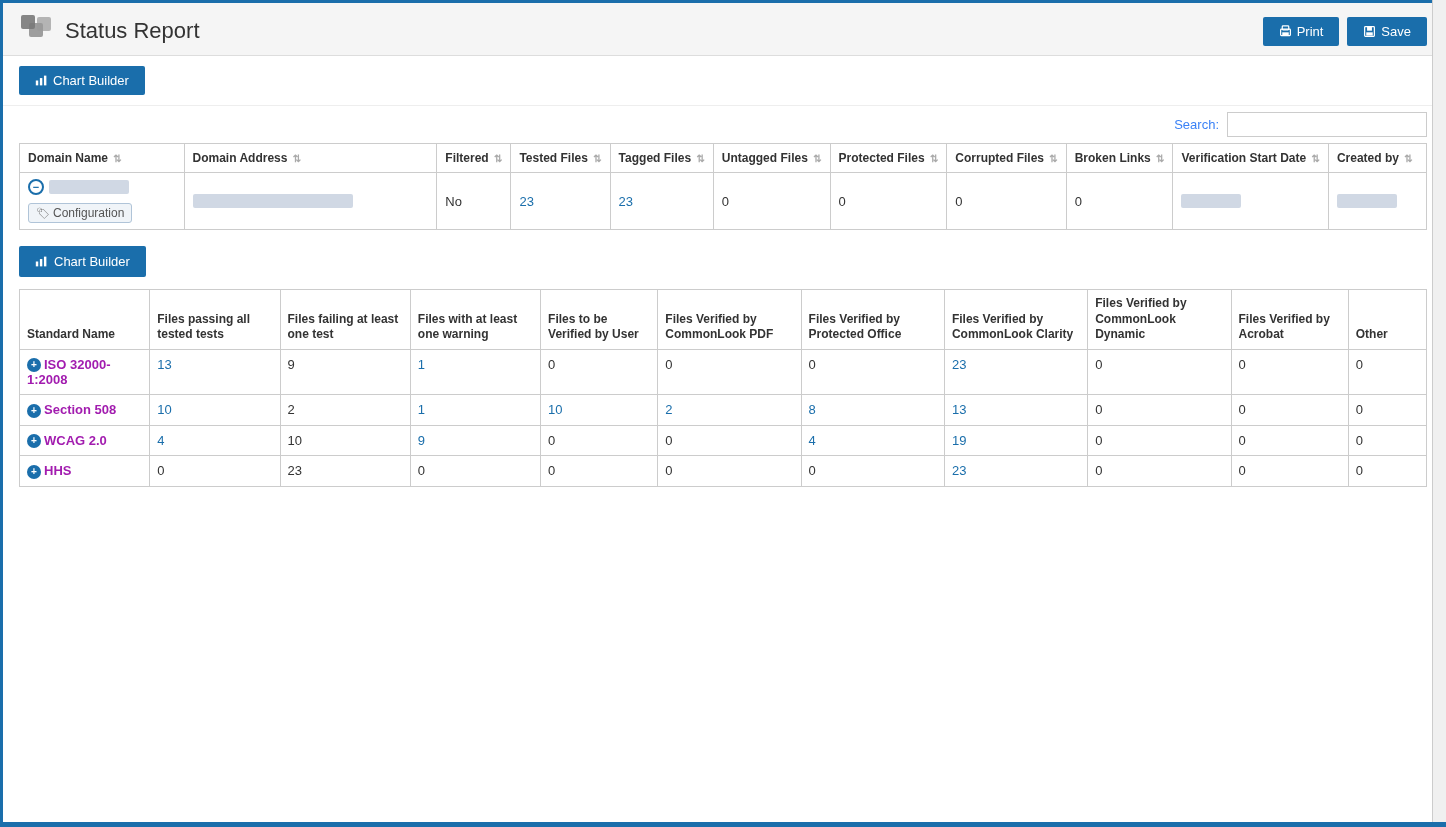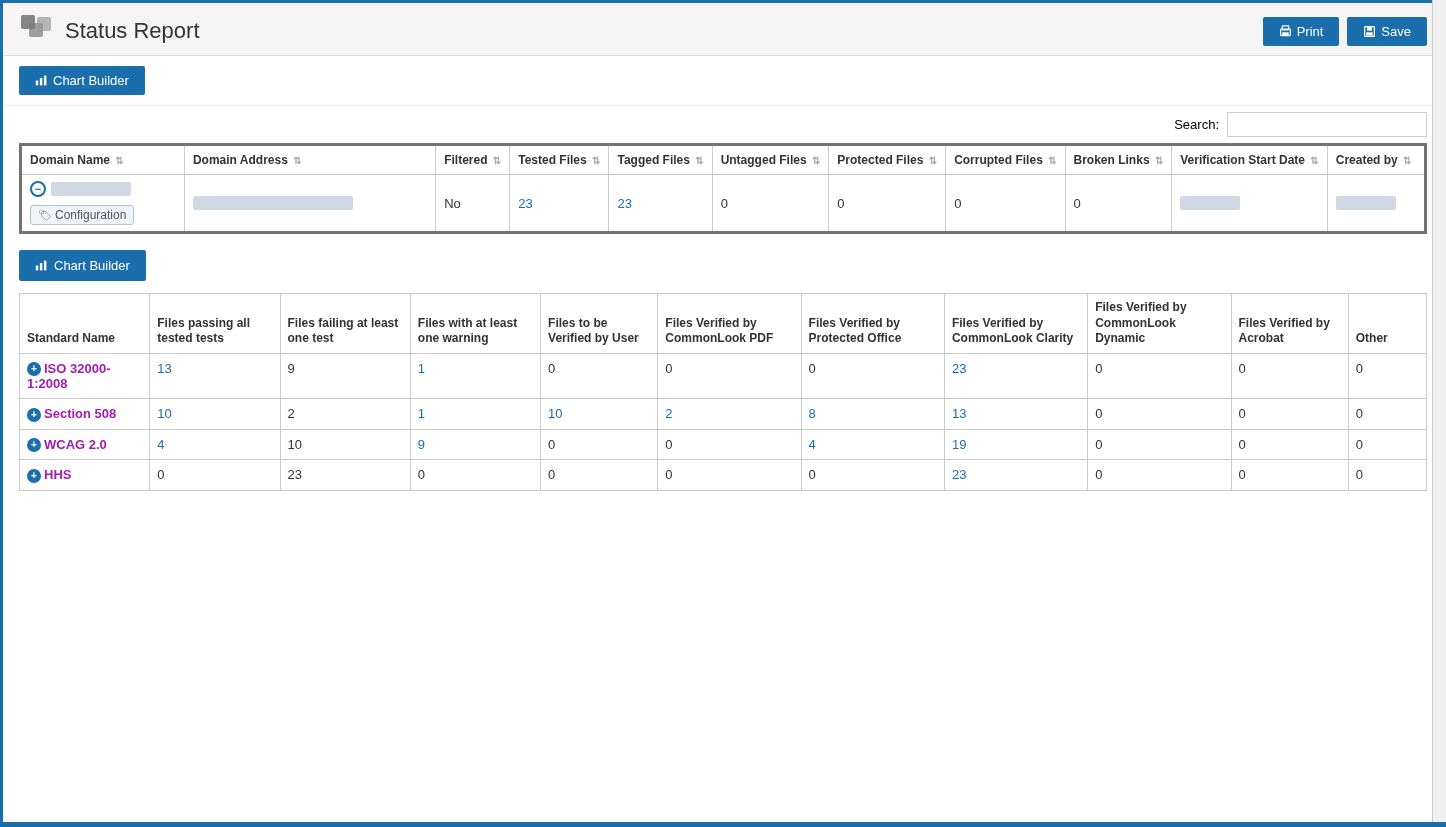--- a/index.html
+++ b/index.html
@@ -56,38 +56,38 @@
       border-bottom: 1px solid #eee;
     }
     .search-area {
       padding: 6px 16px;
       display: flex;
       justify-content: flex-end;
       align-items: center;
       gap: 8px;
       background: #fff;
     }
-    .search-label { font-size: 13px; color: #000000; }
+    .search-label { font-size: 13px; color: #3b82f6; }
     .search-input {
       border: 1px solid #ccc;
       padding: 4px 8px;
       width: 200px;
       font-size: 13px;
       outline: none;
     }
     .main-content {
       padding: 0 16px 16px 16px;
       background: #fff;
     }
     
     .upper-table {
       width: 100%;
       border-collapse: collapse;
       margin-bottom: 16px;
-      border: 3px solid #737373;
+      border: 1px solid #737373;
     }
     .upper-table th {
       background: #fff;
       border: 1px solid #ccc;
       padding: 7px 8px;
       text-align: left;
       font-weight: 600;
       font-size: 12px;
       white-space: nowrap;
       vertical-align: bottom;

